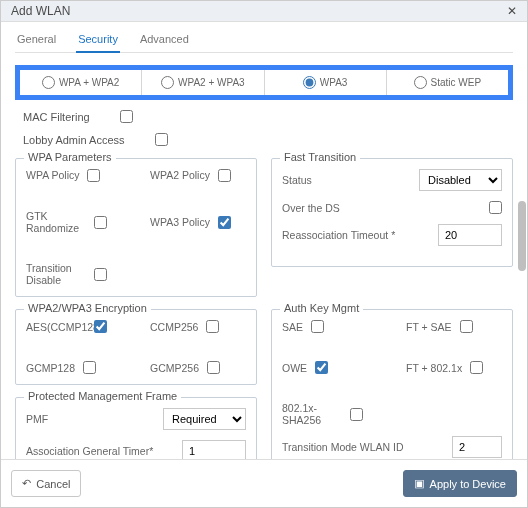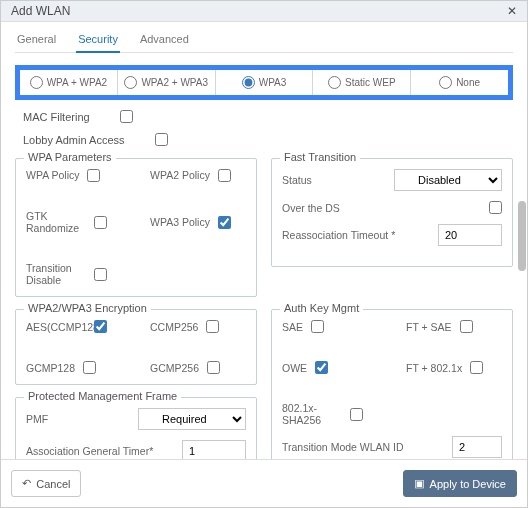--- a/index.html
+++ b/index.html
@@ -25,21 +25,21 @@
   .cols { display: flex; justify-content: center; gap: 14px; margin-top: 0; }
   .col { flex: 1; }
   .grid2 { display: grid; grid-template-columns: 1fr 1fr; row-gap: 8px; column-gap: 10px; gap: 28px; }
   .kv { display: flex; align-items: center; justify-content: space-between; gap: 6px; margin-bottom: 10px; }
   .kv label { color: #666; font-size: 10.5px; }
   .cbwrap { display: flex; align-items: center; gap: 8px; }
   .cbwrap label { color: #666; font-size: 10.5px; max-width: 60px; line-height: 1.15; }
   input[type=checkbox] { width: 13px; height: 13px; accent-color: #3b7ab8; }
   input[type=radio] { accent-color: #3b7ab8; }
   input[type=text] { border: 1px solid #c9c9c9; padding: 4px 6px; font-size: 11px; width: 64px; }
-  select { border: 1px solid #c9c9c9; padding: 3px 19px; font-size: 11px; width: 108px; background: #fff; }
+  select { border: 1px solid #c9c9c9; padding: 3px 4px; font-size: 11px; width: 83px; background: #fff; }
   .footer { border-top: 1px solid #ddd; padding: 10px; display: flex; justify-content: space-between; background: #fff; }
   .btn { border: 1px solid #c8c8c8; background: #fff; padding: 6px 10px; font-size: 11px; color: #555; display: inline-flex; align-items: center; gap: 5px; cursor: pointer; border-radius: 3px; }
   .btn-primary { background: #56718d; color: #fff; border-color: #56718d; }
   .scrollthumb { position: absolute; right: 1px; top: 200px; width: 8px; height: 70px; background: #bfbfbf; border-radius: 4px; }
 </style>
 </head>
 <body>
 
 <div class="modal">
   <div class="title-bar">
@@ -65,24 +65,20 @@
           <input type="radio" name="m" style="">
           <span>WPA2 + WPA3</span>
         </label>
       <label class="radio-cell">
           <input type="radio" name="m" checked="" style="">
           <span>WPA3</span>
         </label>
       <label class="radio-cell">
           <input type="radio" name="m" style="">
           <span>Static WEP</span>
-        </label>
-      <label class="radio-cell">
-          <input type="radio" name="m" style="">
-          <span>None</span>
         </label>
     </div>
 
     <div class="row">
       <span>MAC Filtering</span>
       <input type="checkbox" style="">
     </div>
     <div class="row">
       <span>Lobby Admin Access</span>
       <input type="checkbox" style="">

